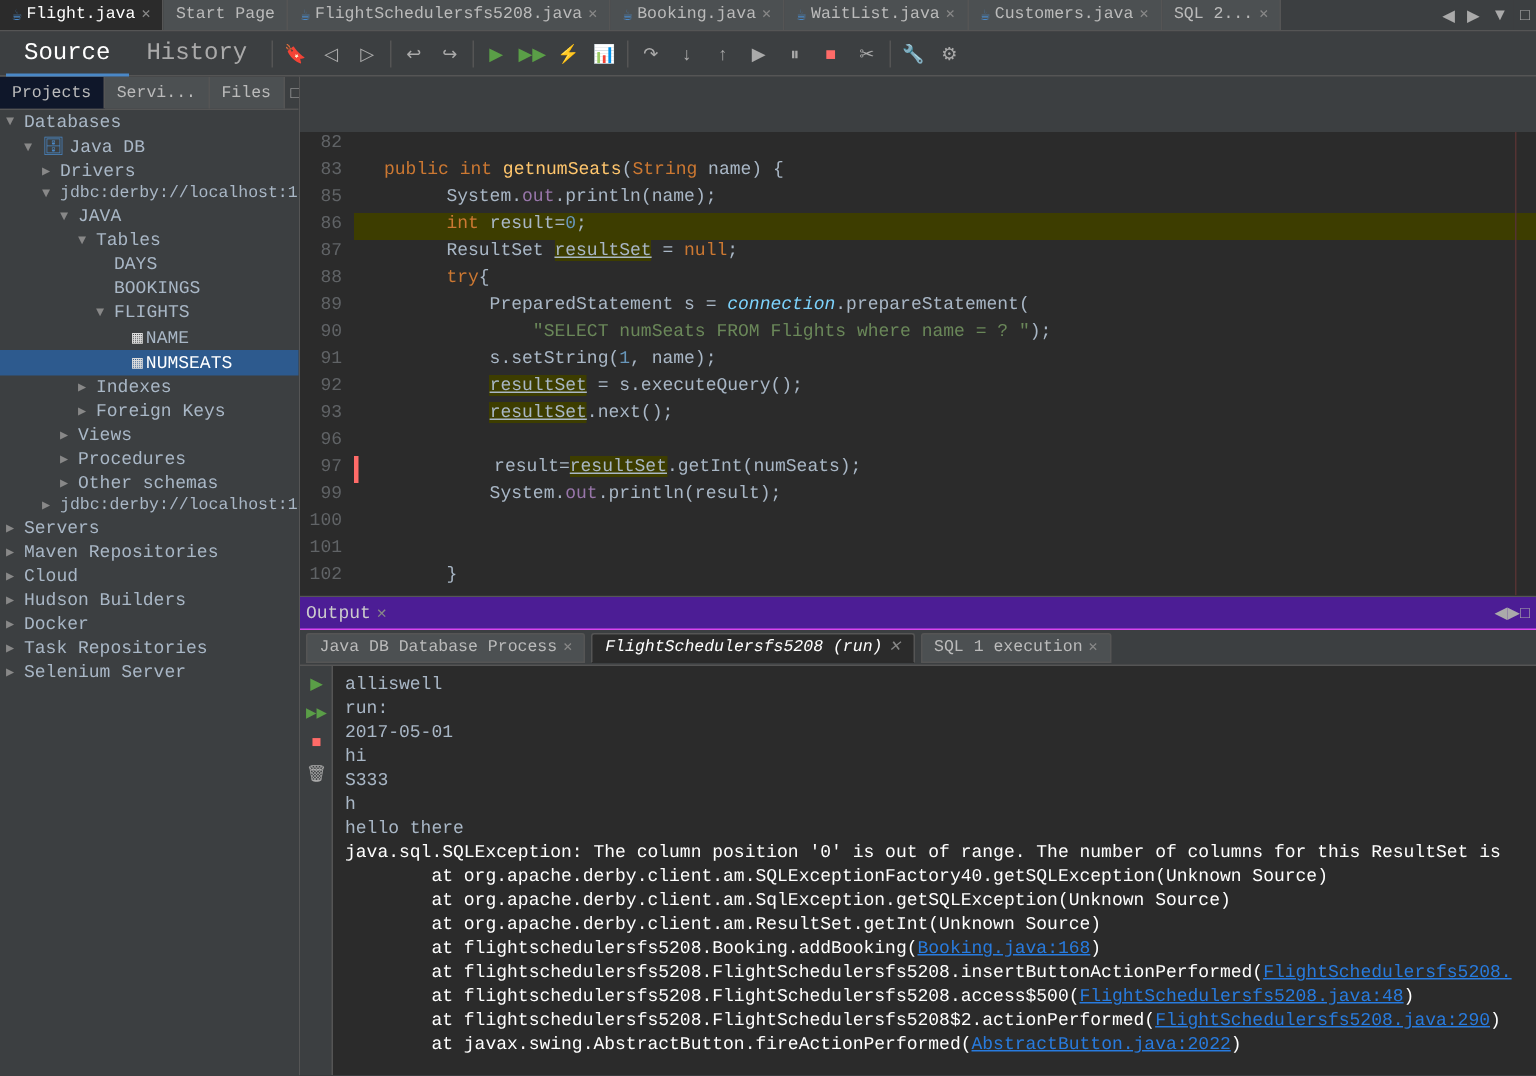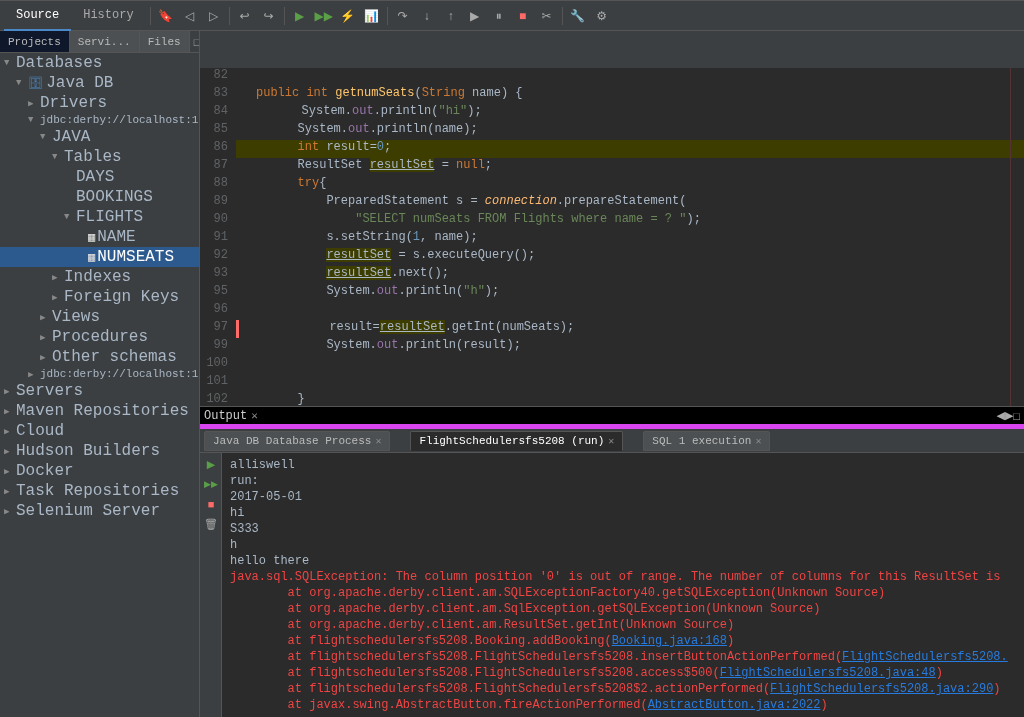--- a/index.html
+++ b/index.html
@@ -21,21 +21,21 @@
       display: flex; align-items: center; background: #3c3f41; border-bottom: 1px solid #555; height: 30px; padding: 0 4px; gap: 2px;
     }
     .toolbar-btn {
       width: 22px; height: 22px; background: none; border: 1px solid transparent; color: #aaa; cursor: pointer; display: flex; align-items: center; justify-content: center; font-size: 12px; border-radius: 2px;
     }
     .toolbar-sep { width: 1px; height: 18px; background: #555; margin: 0 2px; }
     .tab-source-hist {
       display: flex; align-items: center; height: 30px;
     }
     .src-tab {
-      padding: 0 12px; height: 100%; display: flex; align-items: center; font-size: 12px; color: #aaa; cursor: pointer; border-bottom: 2px solid transparent; text-align: center;
+      padding: 0 12px; height: 100%; display: flex; align-items: center; font-size: 16px; color: #aaa; cursor: pointer; border-bottom: 2px solid transparent; text-align: center;
     }
     .src-tab.active { color: #fff; border-bottom: 2px solid #4a88c7; }
 
     
     .main-layout {
       display: flex; height: calc(717px - 22px); 
     }
 
     
     .sidebar {
@@ -46,21 +46,21 @@
     }
     .sidebar-tab {
       padding: 0 8px; display: flex; align-items: center; font-size: 11px; color: #bbb; cursor: pointer; border-right: 1px solid #555; background: #4c5052;
     }
     .sidebar-tab.active { background: #0f172a; }
     .tree-item {
       display: flex; align-items: center; padding: 1px 0; cursor: pointer; white-space: nowrap;
     }
     .tree-item.selected { background: #2d5a8e; }
     .tree-arrow { font-size: 9px; color: #888; width: 12px; flex-shrink: 0; }
-    .tree-label { font-size: 16px; }
+    .tree-label { font-size: 12px; }
     .indent1 { padding-left: 4px; }
     .indent2 { padding-left: 16px; }
     .indent3 { padding-left: 28px; }
     .indent4 { padding-left: 40px; }
     .indent5 { padding-left: 52px; }
     .indent6 { padding-left: 64px; }
 
     
     .editor-area {
       flex: 1; display: flex; flex-direction: column; overflow: hidden;
@@ -72,50 +72,50 @@
     }
     .line { display: flex; min-height: 18px; }
     .ln { color: #606366; min-width: 36px; padding-right: 8px; text-align: right; user-select: none; flex-shrink: 0; }
     .lc { flex: 1; padding-left: 4px; }
     
     
     .kw { color: #cc7832; }
     .str { color: #6a8759; } 
     .num { color: #6897bb; } 
     .fn { color: #ffc66d; } 
-    .it { font-style: italic; color: #fdba74; } 
+    .it { font-style: italic; color: #7dd3fc; } 
     .hl-yellow { background: #3d3d00; } 
     .red-line { border-left: 3px solid #ff6b68; }
 
     
     .output-panel {
       height: 320px; background: #2b2b2b; border-top: 1px solid #555; display: flex; flex-direction: column;
     }
     .output-header {
-      display: flex; align-items: center; background: #000000; border-bottom: 5px solid #d946ef; height: 22px; padding: 0 4px;
+      display: flex; align-items: center; background: #4c1d95; border-bottom: 1px solid #d946ef; height: 22px; padding: 0 4px;
     }
     .output-tabs {
-      display: flex; align-items: center; background: #3c3f41; border-bottom: 1px solid #555; height: 24px; padding: 0 4px; gap: 20px;
+      display: flex; align-items: center; background: #3c3f41; border-bottom: 1px solid #555; height: 24px; padding: 0 4px; gap: 4px;
     }
     .output-tab {
       padding: 0 8px; height: 20px; display: flex; align-items: center; font-size: 11px; color: #bbb; cursor: pointer; background: #4c5052; border: 1px solid #555; border-radius: 2px 2px 0 0;
     }
-    .output-tab.active { background: #2b2b2b; color: #fff; border-bottom-color: #2b2b2b; }
+    .output-tab.active { background: #2b2b2b; color: #fff; border-bottom-color: #2b2b2b; font-style: italic; }
     .output-tab .close-x { margin-left: 4px; color: #888; font-size: 10px; }
     .output-toolbar {
       display: flex; flex-direction: column; background: #3c3f41; border-right: 1px solid #555; padding: 2px; gap: 2px; width: 22px;
     }
     .output-btn {
       width: 18px; height: 18px; background: none; border: none; color: #aaa; cursor: pointer; display: flex; align-items: center; justify-content: center; font-size: 11px;
     }
     .output-content-area { display: flex; flex: 1; overflow: hidden; }
     .output-text {
       flex: 1; padding: 4px 8px; font-size: 12px; line-height: 16px; overflow-y: auto; font-family: 'Courier New', monospace; color: #a9b7c6;
     }
-    .output-text .error { color: #ef4444; }
+    .output-text .error { color: #ffffff; }
     .output-text .link { color: #287bde; text-decoration: underline; cursor: pointer; }
     .output-text .normal { color: #a9b7c6; }
     
     
     ::-webkit-scrollbar { width: 8px; height: 8px; }
     ::-webkit-scrollbar-track { background: #3c3f41; }
     ::-webkit-scrollbar-thumb { background: #555; border-radius: 2px; }
   </style>
 </head>
 <body>
@@ -316,24 +316,20 @@
           <div class="line">
             <span class="ln">82</span>
             <span class="lc">&nbsp;</span>
           </div>
 
           <div class="line">
             <span class="ln">83</span>
             <span class="lc"><span style="padding-left:16px;"></span><span class="kw">public</span> <span class="kw">int</span> <span class="fn">getnumSeats</span>(<span class="kw">String</span> name) {</span>
           </div>
 
-          <div class="line">
-            <span class="ln">84</span>
-            <span class="lc" style="padding-left:8px;">&nbsp;&nbsp;&nbsp;&nbsp;&nbsp;&nbsp;&nbsp;&nbsp;System.<span style="color:#9876aa;">out</span>.println(<span class="str">"hi"</span>);</span>
-          </div>
 
           <div class="line">
             <span class="ln">85</span>
             <span class="lc">&nbsp;&nbsp;&nbsp;&nbsp;&nbsp;&nbsp;&nbsp;&nbsp;System.<span style="color:#9876aa;">out</span>.println(name);</span>
           </div>
 
           <div class="line">
             <span class="ln">86</span>
             <span class="lc hl-yellow">&nbsp;&nbsp;&nbsp;&nbsp;&nbsp;&nbsp;&nbsp;&nbsp;<span class="kw">int</span> result=<span class="num">0</span>;</span>
           </div>
@@ -367,24 +363,20 @@
             <span class="ln">92</span>
             <span class="lc">&nbsp;&nbsp;&nbsp;&nbsp;&nbsp;&nbsp;&nbsp;&nbsp;&nbsp;&nbsp;&nbsp;&nbsp;<span style="background:#3d3d00; text-decoration:underline;">resultSet</span> = s.executeQuery();</span>
           </div>
 
           <div class="line">
             <span class="ln">93</span>
             <span class="lc">&nbsp;&nbsp;&nbsp;&nbsp;&nbsp;&nbsp;&nbsp;&nbsp;&nbsp;&nbsp;&nbsp;&nbsp;<span style="background:#3d3d00; text-decoration:underline;">resultSet</span>.next();</span>
           </div>
 
 
-          <div class="line">
-            <span class="ln">95</span>
-            <span class="lc">&nbsp;&nbsp;&nbsp;&nbsp;&nbsp;&nbsp;&nbsp;&nbsp;&nbsp;&nbsp;&nbsp;&nbsp;System.<span style="color:#9876aa;">out</span>.println(<span class="str">"h"</span>);</span>
-          </div>
 
           <div class="line">
             <span class="ln">96</span>
             <span class="lc">&nbsp;</span>
           </div>
 
           <div class="line">
             <span class="ln">97</span>
             <span class="lc red-line">&nbsp;&nbsp;&nbsp;&nbsp;&nbsp;&nbsp;&nbsp;&nbsp;&nbsp;&nbsp;&nbsp;&nbsp;result=<span style="background:#3d3d00; text-decoration:underline;">resultSet</span>.getInt(numSeats);</span>
           </div>

